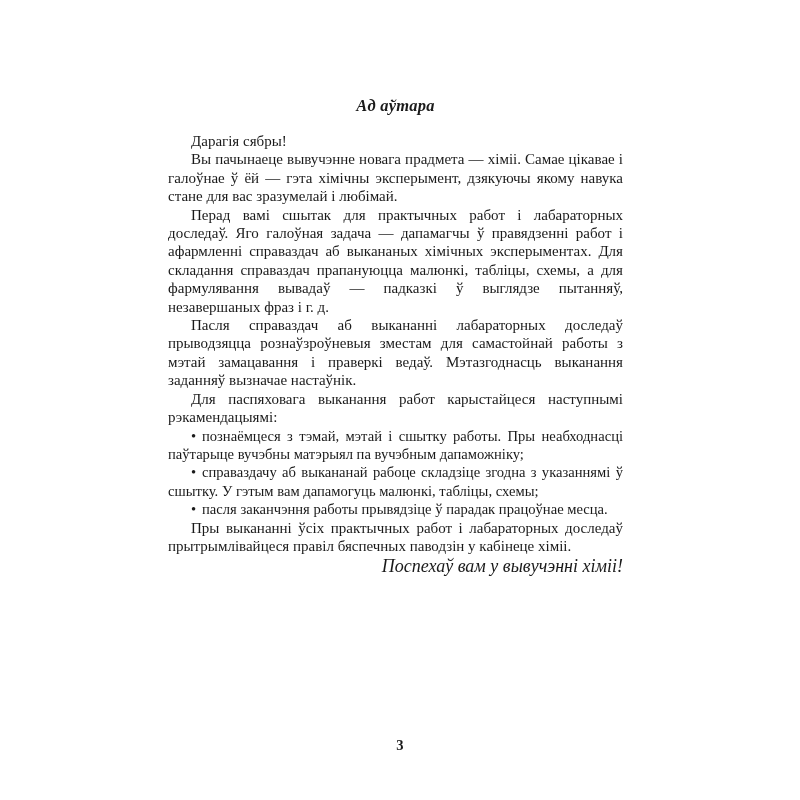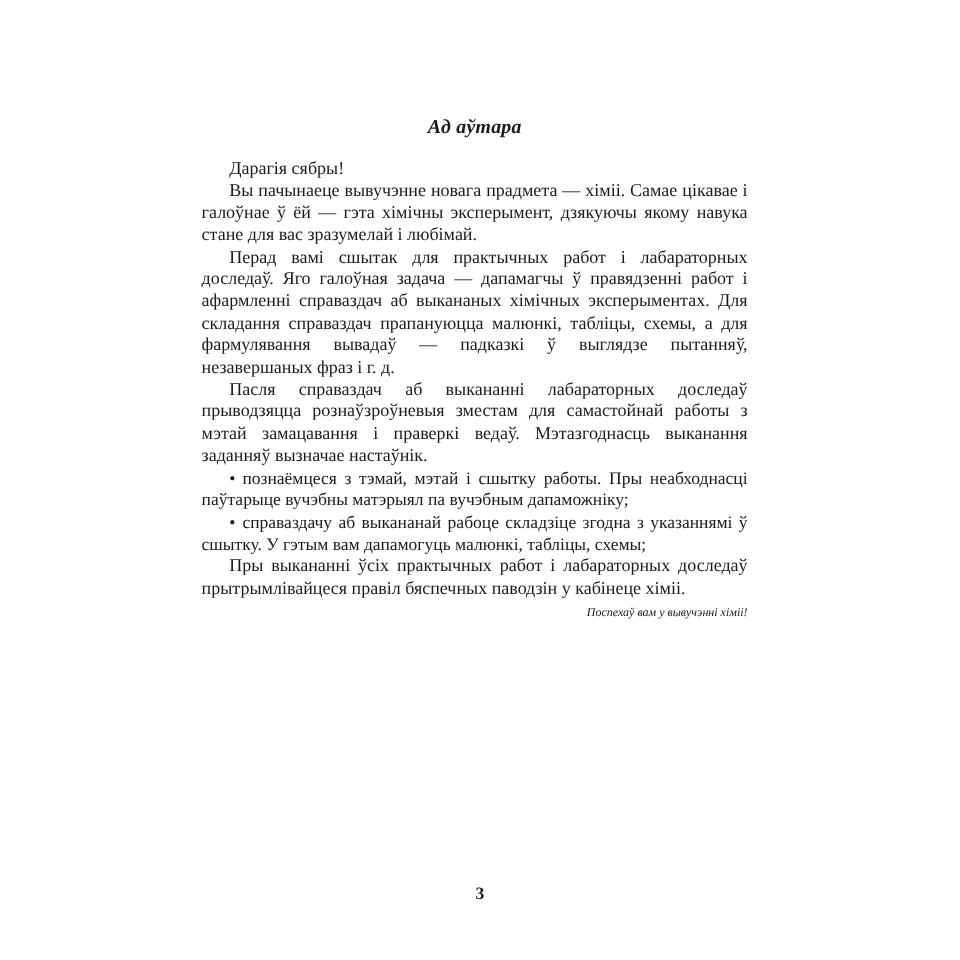--- a/index.html
+++ b/index.html
@@ -69,21 +69,21 @@
 
   ul.bullet-list li .bullet-dot {
     display: inline-block;
     width: 11px;
     text-indent: 0;
     font-size: 14.6px;
     line-height: 18.4px;
   }
 
   .closing-line {
-    font-size: 10px;
+    font-size: 18px;
     line-height: 18.4px;
     font-style: italic;
     text-align: right;
     margin: 2px 0 16px 0;
   }
 
   .page-number {
     position: absolute;
     top: 736px;
     left: 0;
@@ -104,24 +104,26 @@
     <h1 class="doc-heading">Ад аўтара</h1>
 
     <p class="para">Дарагія сябры!</p>
 
     <p class="para">Вы пачынаеце вывучэнне новага прадмета — хіміі. Самае цікавае і галоўнае ў ёй — гэта хімічны эксперымент, дзякуючы якому навука стане для вас зразумелай і любімай.</p>
 
     <p class="para">Перад вамі сшытак для практычных работ і лабараторных доследаў. Яго галоўная задача — дапамагчы ў правядзенні работ і афармленні справаздач аб выкананых хімічных эксперыментах. Для складання справаздач прапануюцца малюнкі, табліцы, схемы, а для фармулявання вывадаў — падказкі ў выглядзе пытанняў, незавершаных фраз і г. д.</p>
 
     <p class="para">Пасля справаздач аб выкананні лабараторных доследаў прыводзяцца рознаўзроўневыя зместам для самастойнай работы з мэтай замацавання і праверкі ведаў. Мэтазгоднасць выканання заданняў вызначае настаўнік.</p>
 
+    <p class="para">Для паспяховага выканання работ карыстайцеся наступнымі рэкамендацыямі:</p>
 
     <ul class="bullet-list">
       <li><span class="bullet-dot">•</span><span>познаёмцеся з тэмай, мэтай і сшытку работы. Пры неабходнасці паўтарыце вучэбны матэрыял па вучэбным дапаможніку;</span></li>
       <li><span class="bullet-dot">•</span><span>справаздачу аб выкананай рабоце складзіце згодна з указаннямі ў сшытку. У гэтым вам дапамогуць малюнкі, табліцы, схемы;</span></li>
+      <li><span class="bullet-dot">•</span><span>пасля заканчэння работы прывядзіце ў парадак працоўнае месца.</span></li>
     </ul>
 
     <p class="para">Пры выкананні ўсіх практычных работ і лабараторных доследаў прытрымлівайцеся правіл бяспечных паводзін у кабінеце хіміі.</p>
 
     <p class="closing-line">Поспехаў вам у вывучэнні хіміі!</p>
 
   </div>
 
   <div class="page-number">3</div>
 

